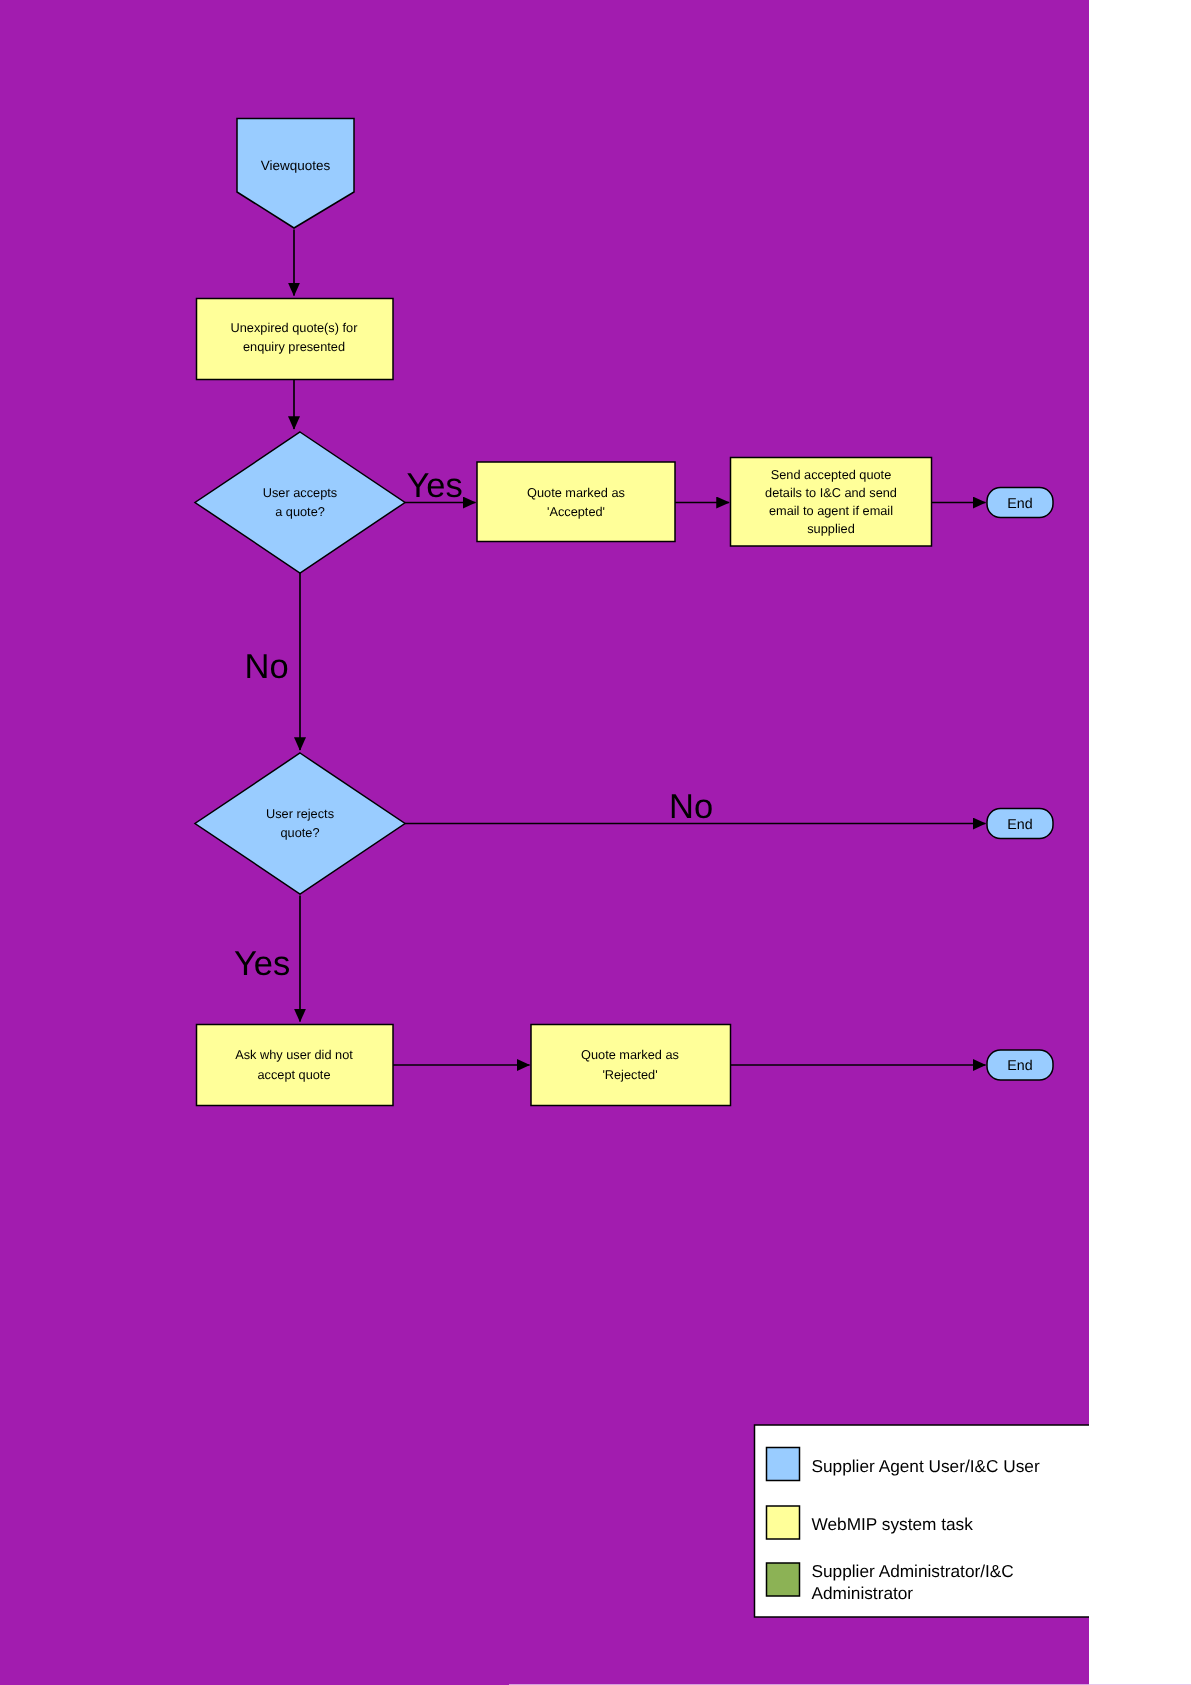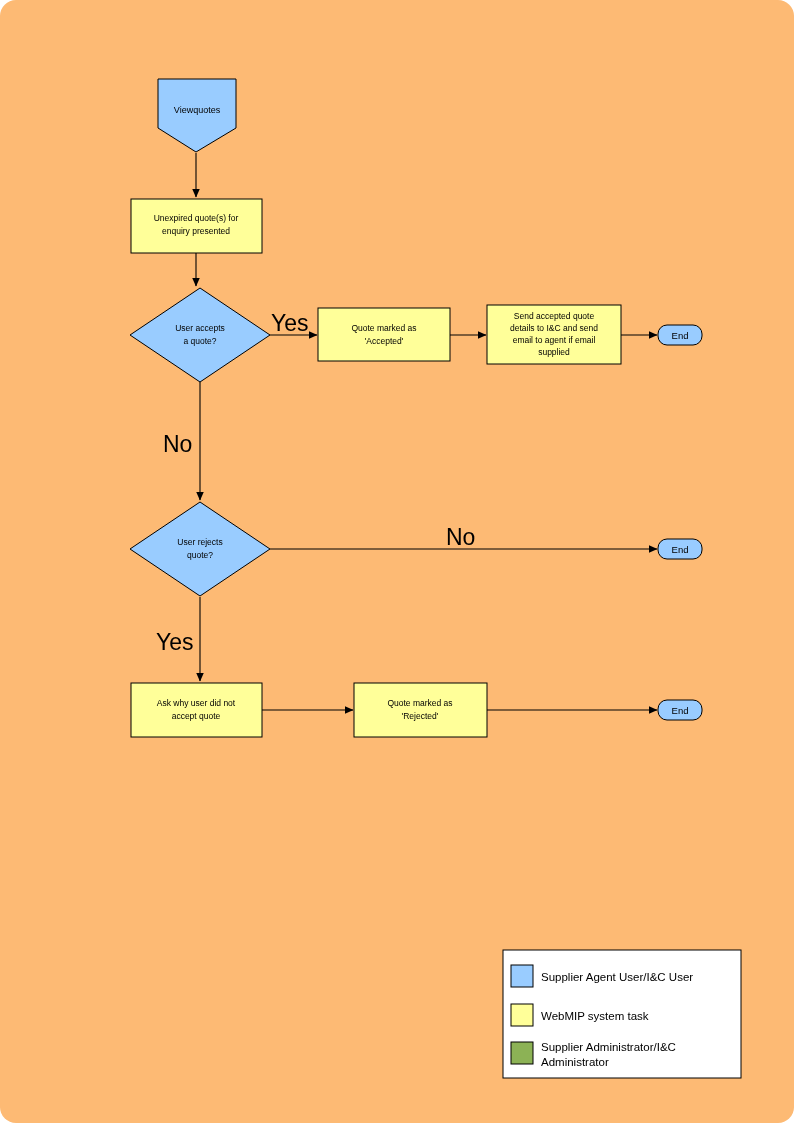--- a/index.html
+++ b/index.html
@@ -5,25 +5,24 @@
   html, body {
     margin: 0;
     padding: 0;
     background: #ffffff;
   }
   body {
     font-family: "Liberation Sans", sans-serif;
   }
   #canvas {
     position: relative;
-    width: 794px;
+    width: 726px;
     height: 1123px;
-    background: #fdba74;
+    background: #a21caf;
     overflow: hidden;
-    border-radius: 16px;
   }
   #flow-svg {
     position: absolute;
     left: 0;
     top: 0;
     width: 794px;
     height: 1123px;
   }
   .node-text {
     font-family: "Liberation Sans", sans-serif;

